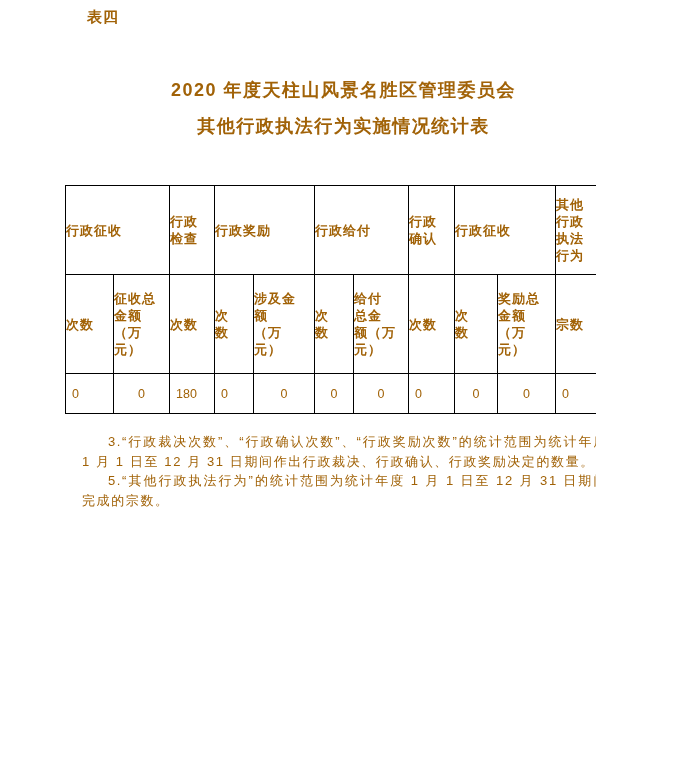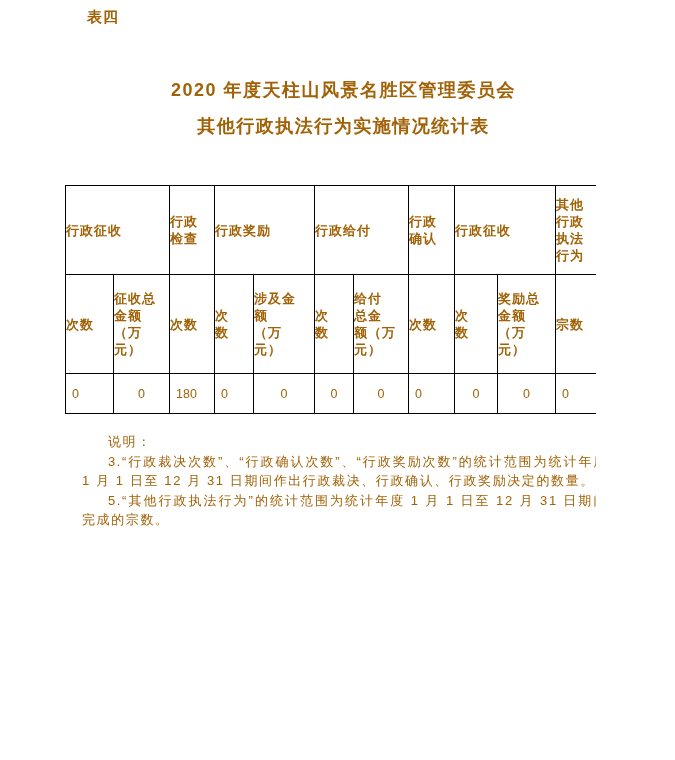--- a/index.html
+++ b/index.html
@@ -164,18 +164,17 @@
       <td>0</td>
       <td>0</td>
       <td>0</td>
       <td>0</td>
       <td>0</td>
     </tr>
   </tbody>
     </table>
 
   <div class="notes">
-    <div class="notes-heading">说明：</div>
     <p>3.“行政裁决次数”、“行政确认次数”、“行政奖励次数”的统计范围为统计年度 1 月 1 日至 12 月 31 日期间作出行政裁决、行政确认、行政奖励决定的数量。</p>
     <p>5.“其他行政执法行为”的统计范围为统计年度 1 月 1 日至 12 月 31 日期间完成的宗数。</p>
   </div>
 
 </div>
 
 </body></html>

